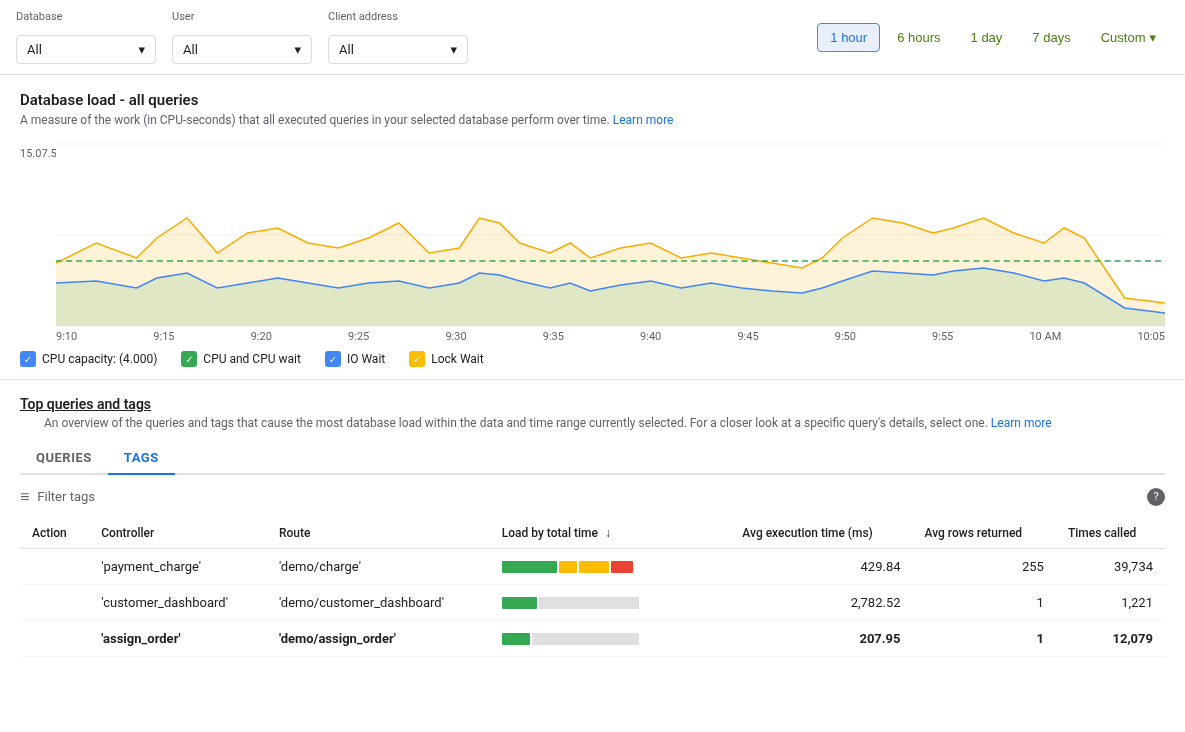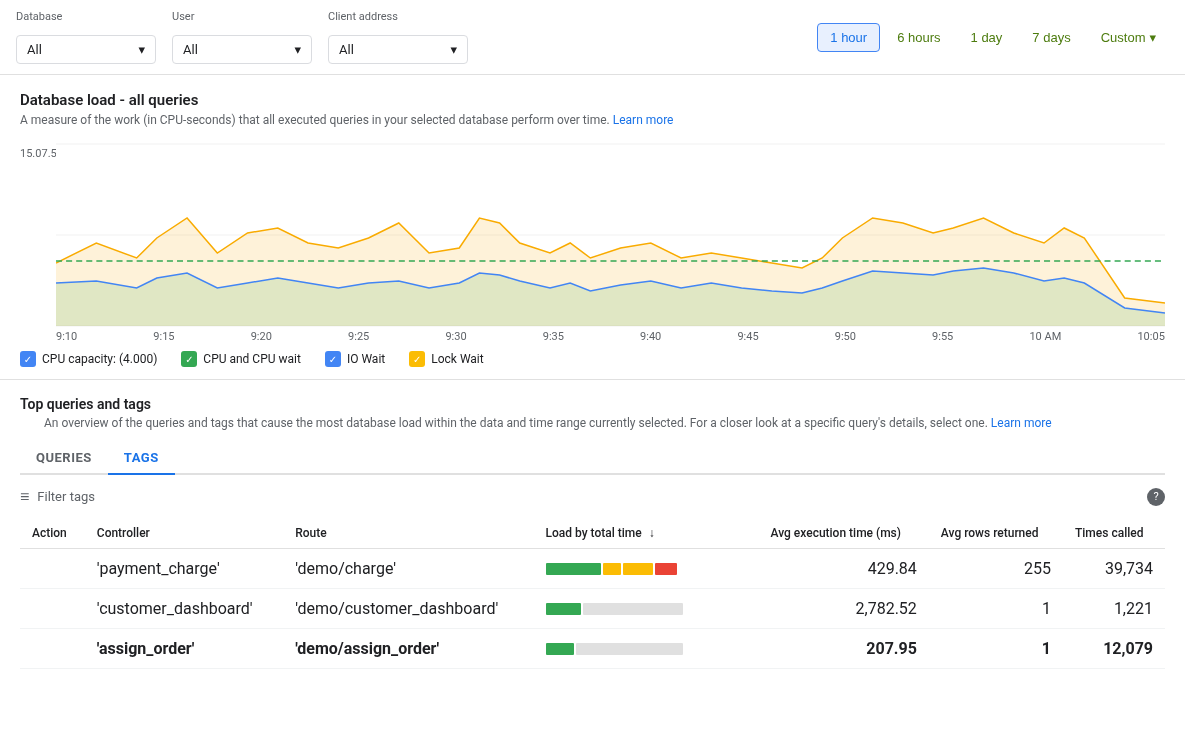--- a/index.html
+++ b/index.html
@@ -112,20 +112,21 @@
 
     
     .bottom-section {
       padding: 16px 20px;
     }
     .section-title-sm {
       font-size: 14px;
       font-weight: 600;
       color: #202124;
       margin-bottom: 4px;
+      text-decoration: underline;
     }
     .section-desc-sm {
       font-size: 12px;
       color: #5f6368;
       margin-bottom: 12px;
       margin-left: 24px;
     }
     .section-desc-sm a {
       color: #1a73e8;
       text-decoration: none;
@@ -178,21 +179,21 @@
       text-align: left;
       font-size: 12px;
       font-weight: 500;
       color: #202124;
       padding: 8px 12px;
       border-bottom: 1px solid #e0e0e0;
       white-space: nowrap;
     }
     .data-table td {
       padding: 10px 12px;
-      font-size: 16px;
+      font-size: 13px;
       color: #202124;
       border-bottom: 1px solid #f1f3f4;
     }
     .load-bar-container {
       display: flex;
       gap: 2px;
       align-items: center;
       width: 180px;
     }
     .load-bar-segment {

